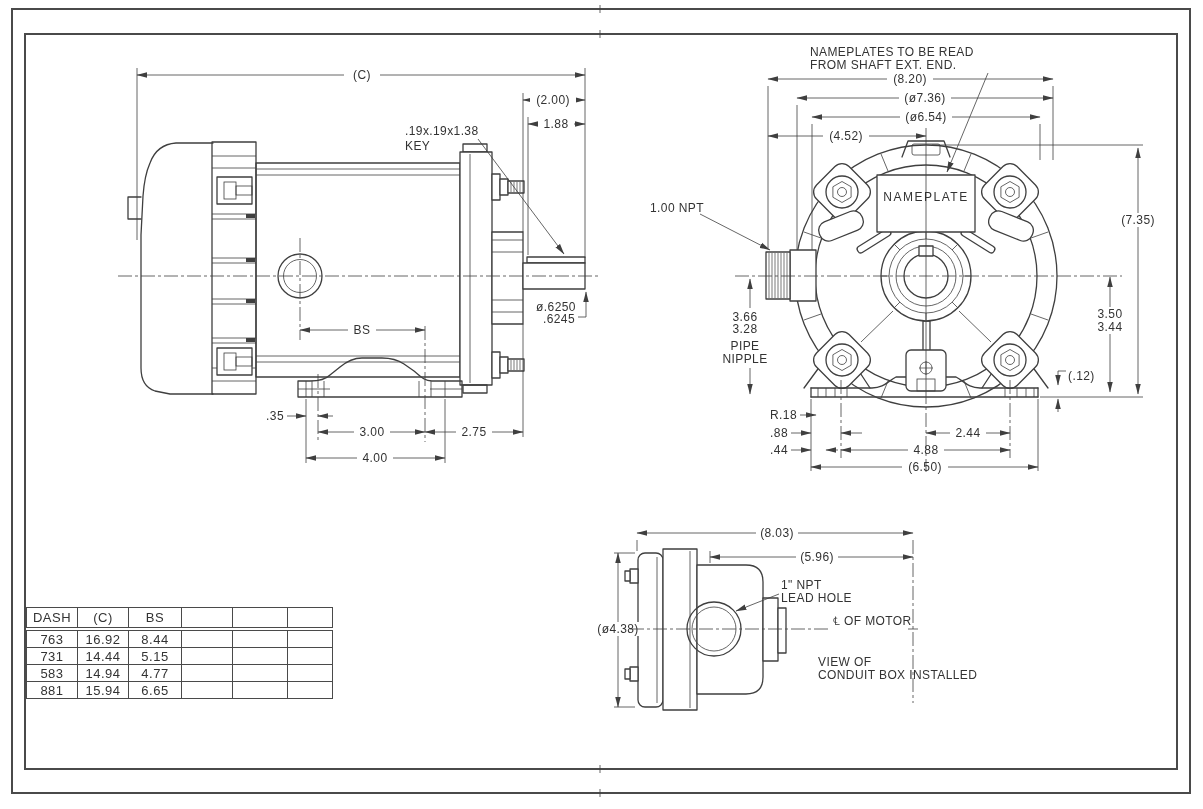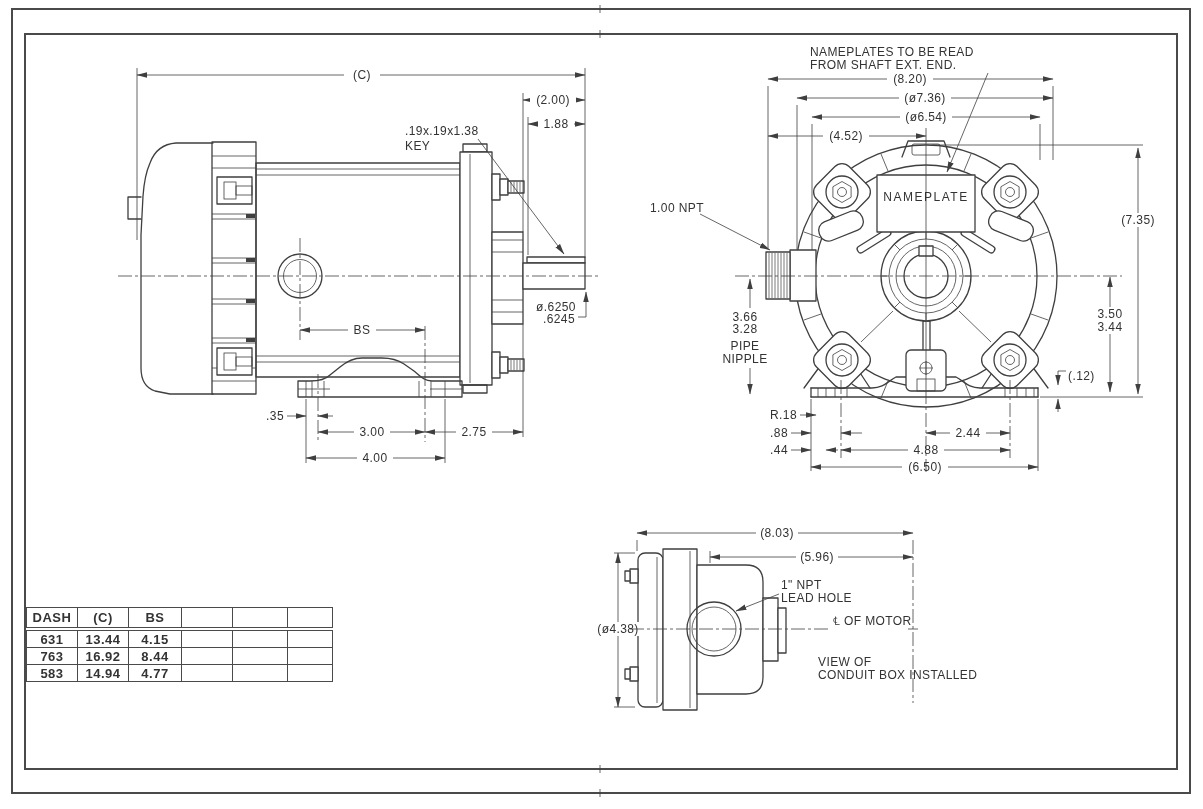--- a/index.html
+++ b/index.html
@@ -15,21 +15,21 @@
   .bd{fill:none;stroke:#4a4a4a;stroke-width:2;}
   .bg{fill:#fff;}
   .sld{fill:#3f3f3f;}
   text.d{font:12px "Liberation Sans",sans-serif;fill:#333;letter-spacing:0.4px;text-anchor:middle;}
   text.dl{text-anchor:start;}
   text.de{text-anchor:end;}
   text.np{font:12px "Liberation Sans",sans-serif;letter-spacing:1.5px;}
   
   .dimtable{position:absolute;left:26px;top:607px;width:306px;border-collapse:collapse;
             table-layout:fixed;font-size:13px;color:#333;letter-spacing:0.5px;}
-  .dimtable th,.dimtable td{border:1px solid #4a4a4a;text-align:center;font-weight:bold;
+  .dimtable th,.dimtable td{border:1px solid #4a4a4a;text-align:center;font-weight:normal;
             padding:0;overflow:hidden;white-space:nowrap;}
   .dimtable th{height:19px;border-bottom:4px double #4a4a4a;}
   .dimtable td{height:16px;}
 </style>
 </head>
 <body>
 
 <div class="page">
 
 <svg width="1203" height="809" viewBox="0 0 1203 809">
@@ -417,39 +417,47 @@
       <th>DASH</th>
       <th>(C)</th>
       <th>BS</th>
       <th></th>
       <th></th>
       <th></th>
     </tr>
   </thead>
   <tbody>
     <tr>
-      <td>631</td>
-          <td>13.44</td>
-          <td>4.15</td>
-          <td></td>
-          <td></td>
-          <td></td>
-    </tr>
-    <tr>
       <td>763</td>
           <td>16.92</td>
           <td>8.44</td>
+          <td></td>
+          <td></td>
+          <td></td>
+    </tr>
+    <tr>
+      <td>731</td>
+          <td>14.44</td>
+          <td>5.15</td>
           <td></td>
           <td></td>
           <td></td>
     </tr>
     <tr>
       <td>583</td>
           <td>14.94</td>
           <td>4.77</td>
           <td></td>
           <td></td>
           <td></td>
     </tr>
+    <tr>
+      <td>881</td>
+          <td>15.94</td>
+          <td>6.65</td>
+          <td></td>
+          <td></td>
+          <td></td>
+    </tr>
   </tbody>
 </table>
 
 </div>
 
 </body></html>

